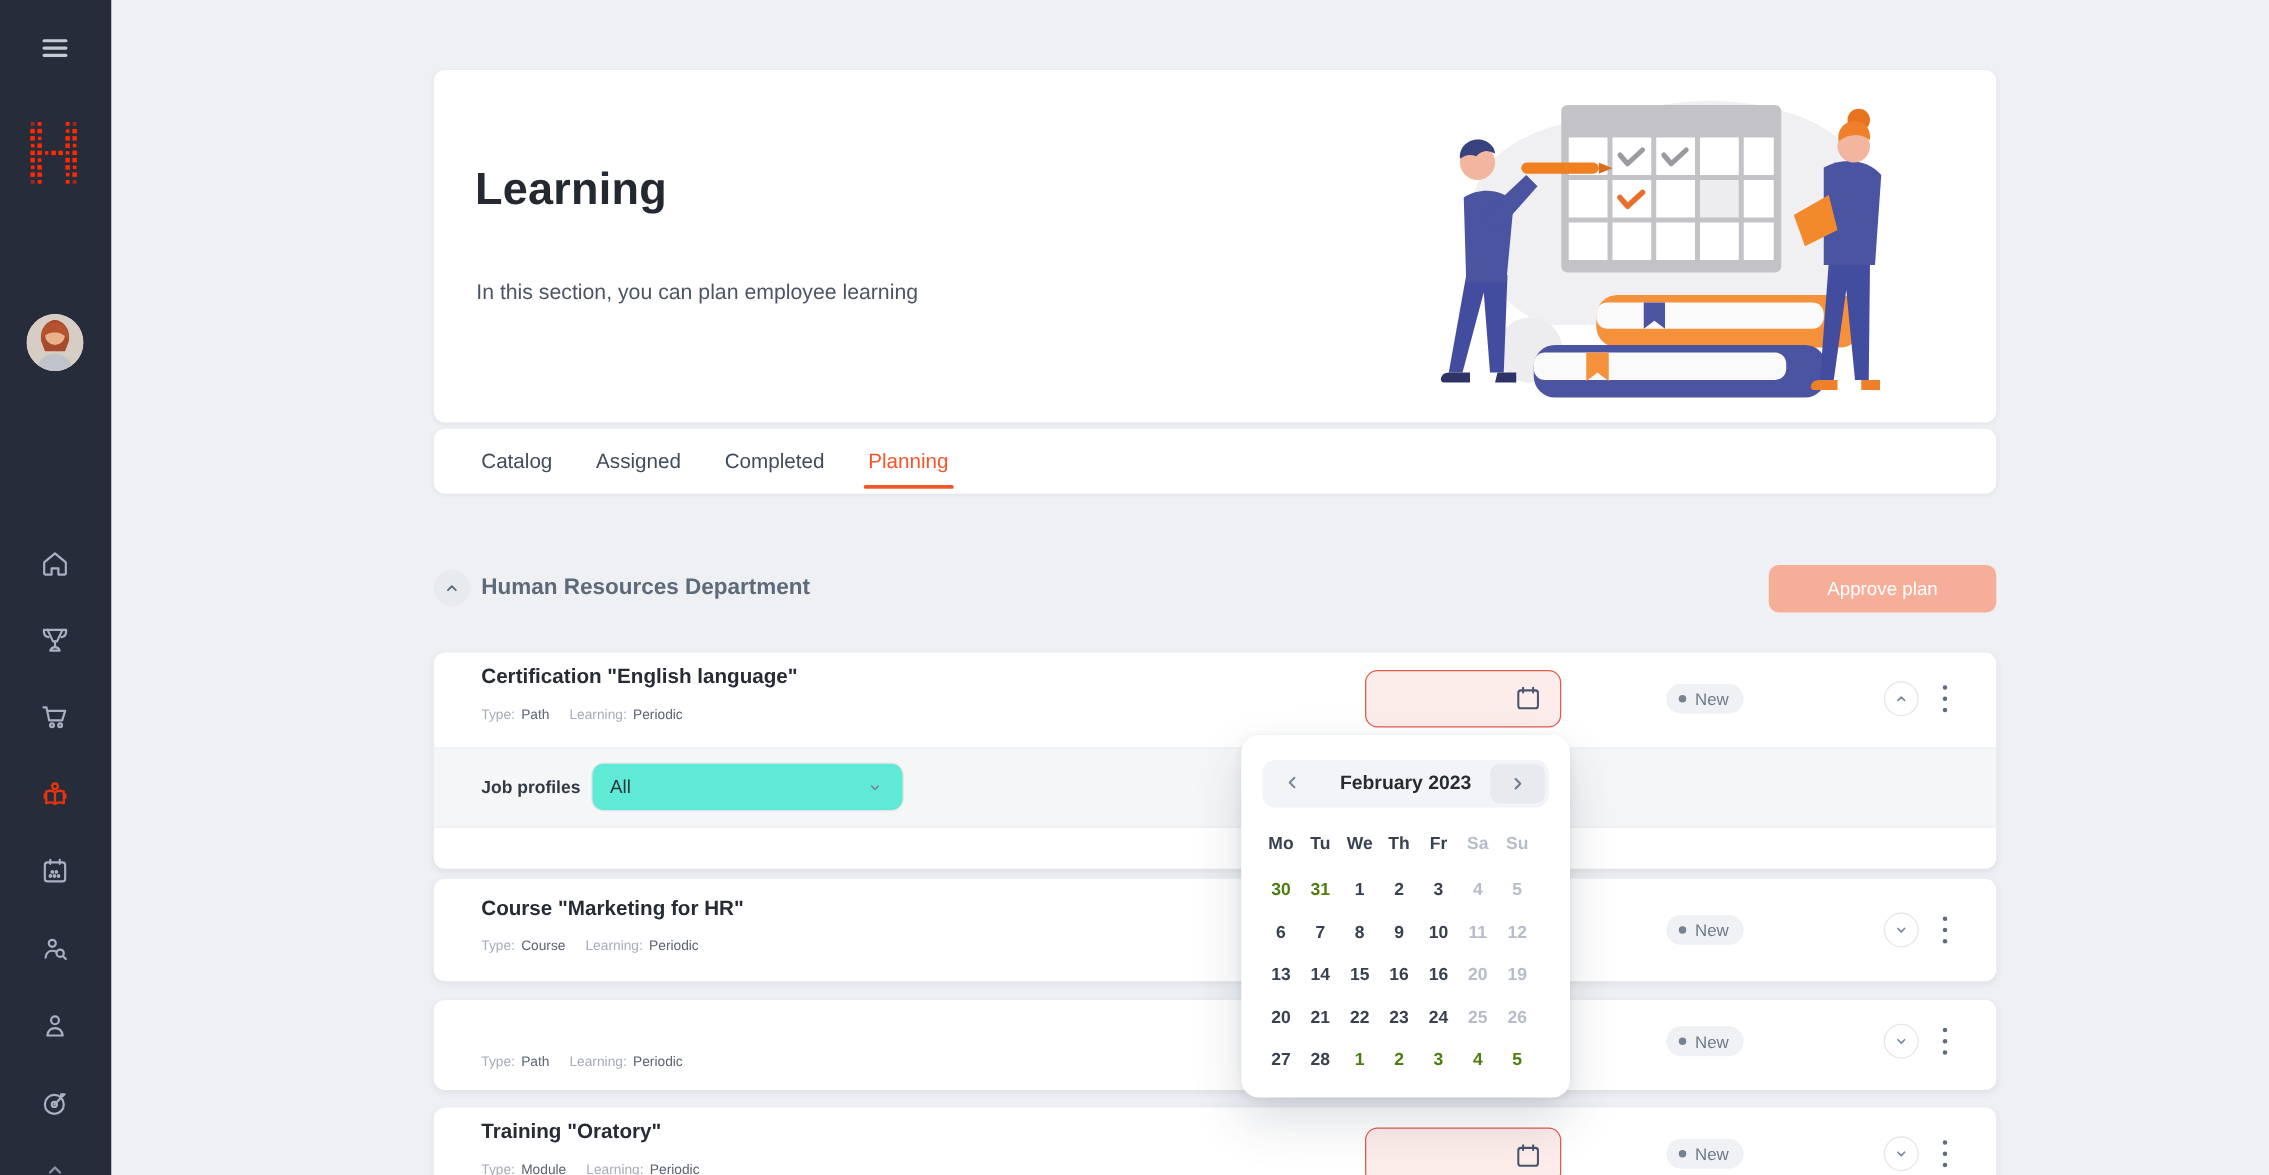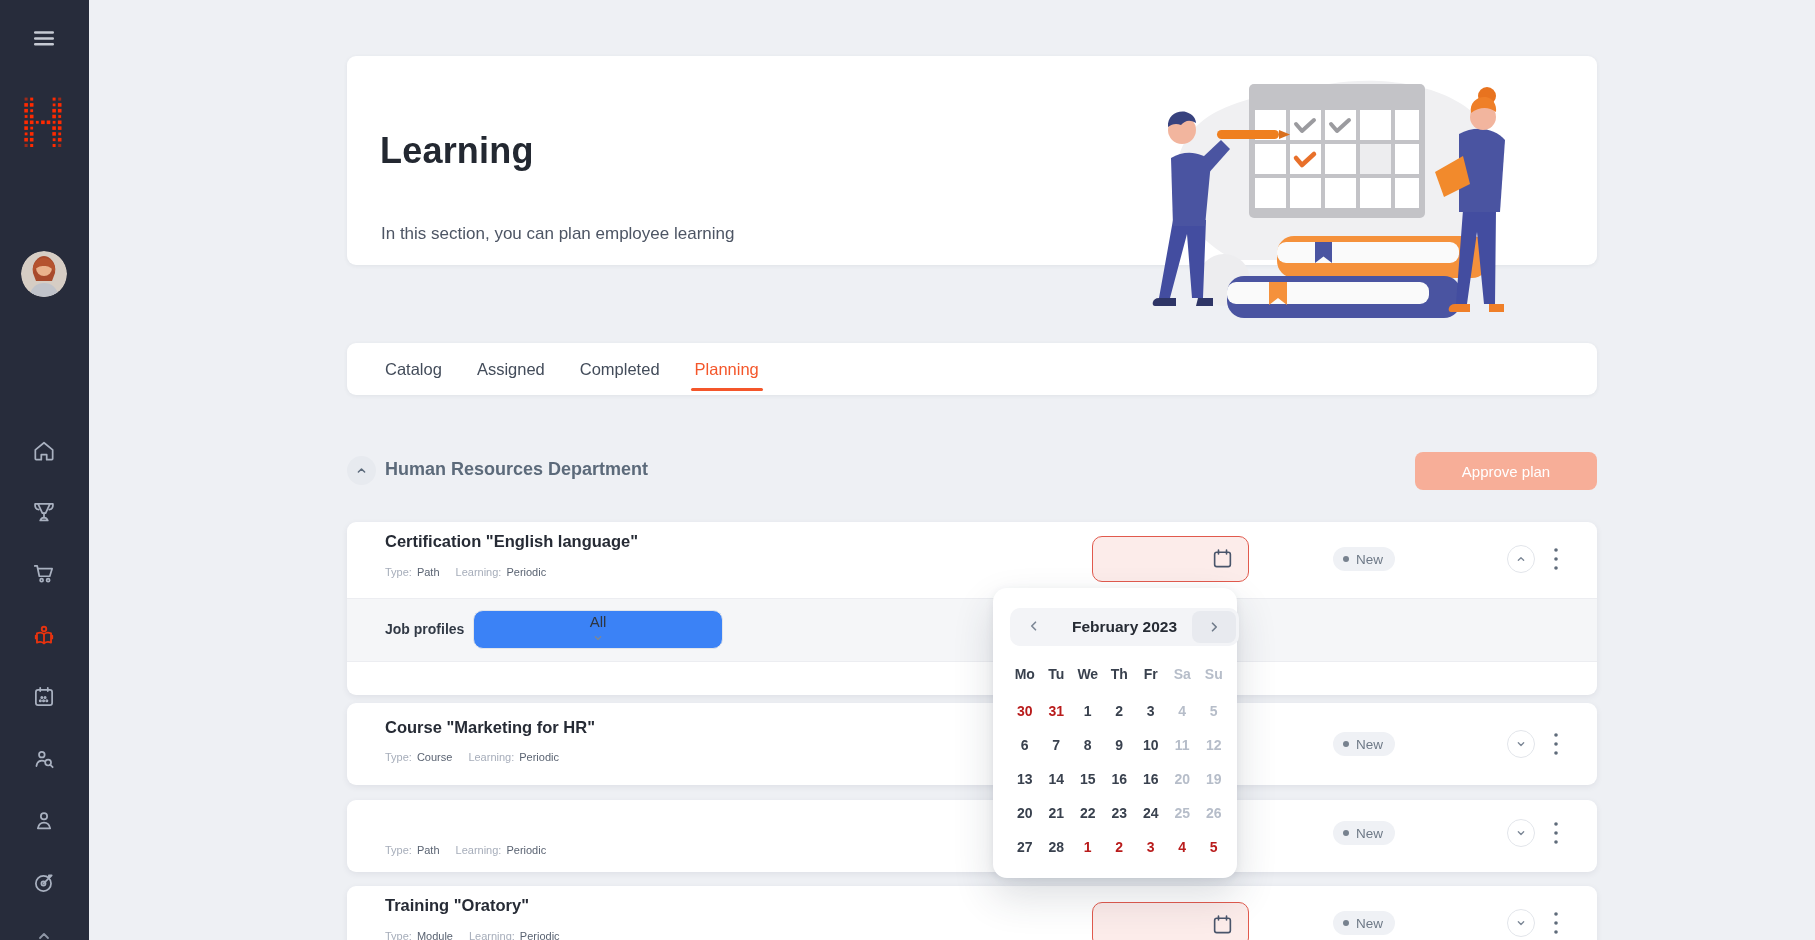--- a/index.html
+++ b/index.html
@@ -12,21 +12,21 @@
   .avatar{position:absolute;left:21px;top:251px;width:46px;height:46px;border-radius:50%;overflow:hidden;cursor:pointer;}
   .nav-btn{position:absolute;left:26px;width:36px;height:36px;background:none;border:none;color:#a9b1c0;cursor:pointer;padding:0;display:flex;align-items:center;justify-content:center;}
   .nav-btn.active{color:#e8330f;}
   .nav-btn .icn svg{width:26px;height:26px;}
   .side-foot{position:absolute;left:26px;top:924px;width:36px;height:24px;background:none;border:none;color:#8f97a6;padding:0;}
   .icn{display:inline-flex;align-items:center;justify-content:center;}
   .icn svg{display:block;}
 
   
   .card{background:#fff;border-radius:9px;box-shadow:0 1px 4px rgba(45,55,75,.07);}
-  .hero{position:absolute;left:347px;top:56px;width:1250px;height:209px;}
+  .hero{position:absolute;left:347px;top:56px;width:1250px;height:282px;}
   .hero h1{position:absolute;left:33px;top:74px;margin:0;font-size:36px;font-weight:700;color:#232831;letter-spacing:.2px;}
   .hero p{position:absolute;left:34px;top:168px;margin:0;font-size:17px;color:#4d5564;}
   .illustration{position:absolute;left:772px;top:12px;width:424px;height:256px;}
 
   
   .tabs{position:absolute;left:347px;top:343px;width:1250px;height:52px;display:flex;align-items:stretch;gap:31px;padding:0 0 0 36px;box-sizing:border-box;}
   .tab{position:relative;background:none;border:none;padding:0 2px;font-family:inherit;font-size:16.5px;color:#434c5a;cursor:pointer;display:flex;align-items:center;}
   .tab.active{color:#f4562a;font-weight:500;}
   .tab.active::after{content:"";position:absolute;left:-2px;right:-2px;bottom:4px;height:3px;border-radius:2px;background:#f4562a;}
 
@@ -47,34 +47,34 @@
   .c-meta .sp{margin-left:11px;}
   .date-btn{position:absolute;left:745px;width:157px;height:46px;border-radius:10px;background:#fcecea;border:1.5px solid #e15a4d;cursor:pointer;box-sizing:border-box;color:#49556b;}
   .date-btn .icn{position:absolute;right:14px;top:50%;transform:translateY(-50%);}
   .date-btn .icn svg{width:23px;height:23px;}
   .badge{position:absolute;left:986px;top:calc(var(--cy) - 12px);height:24px;display:inline-flex;align-items:center;gap:7px;padding:0 12px 0 10px;border-radius:12px;background:#eff1f5;font-size:13.5px;color:#6e7987;box-sizing:border-box;}
   .badge .dot{width:6px;height:6px;border-radius:50%;background:#78828f;}
   .round-btn{position:absolute;left:1160px;top:calc(var(--cy) - 14px);width:28px;height:28px;border-radius:50%;border:1px solid #e2e5ea;background:#fff;color:#7c8796;cursor:pointer;display:flex;align-items:center;justify-content:center;padding:0;}
   .kebab-btn{position:absolute;left:1201px;top:calc(var(--cy) - 13px);width:16px;height:26px;border:none;background:none;color:#5f6b7a;cursor:pointer;padding:0;}
   .strip{position:absolute;left:0;right:0;top:76px;height:62px;background:#f5f6f8;border-top:1px solid #ecedf1;border-bottom:1px solid #ecedf1;}
   .f-label{position:absolute;left:38px;top:22px;font-size:14px;font-weight:700;color:#323a46;}
-  .select{position:absolute;left:126px;top:11px;width:250px;height:39px;border-radius:10px;border:1px solid #e2e5ea;background:#3b82f6;cursor:pointer;font-family:inherit;font-size:15px;color:#2e3540;text-align:left;padding:0 14px;box-sizing:border-box;display:flex;align-items:center;justify-content:center;flex-direction:column;}
+  .select{position:absolute;left:126px;top:11px;width:250px;height:39px;border-radius:10px;border:1px solid #e2e5ea;background:#5eead4;cursor:pointer;font-family:inherit;font-size:15px;color:#2e3540;text-align:left;padding:0 14px;box-sizing:border-box;display:flex;align-items:center;justify-content:space-between;}
   .select .icn{color:#7c8796;}
 
   
-  .datepicker{position:absolute;left:993px;top:588px;width:244px;height:290px;background:#fff;border-radius:14px;box-shadow:0 18px 40px rgba(40,50,70,.16),0 2px 8px rgba(40,50,70,.08);z-index:20;}
+  .datepicker{position:absolute;left:993px;top:588px;width:263px;height:290px;background:#fff;border-radius:14px;box-shadow:0 18px 40px rgba(40,50,70,.16),0 2px 8px rgba(40,50,70,.08);z-index:20;}
   .dp-head{position:absolute;left:17px;top:20px;width:229px;height:38px;background:#f3f4f7;border-radius:10px;}
   .dp-prev{position:absolute;left:8px;top:4px;width:32px;height:30px;background:none;border:none;color:#7c8796;cursor:pointer;padding:0;}
   .dp-label{position:absolute;left:0;right:0;top:0;height:38px;display:flex;align-items:center;justify-content:center;font-size:15.5px;font-weight:700;color:#262b34;}
   .dp-next{position:absolute;right:3px;top:3px;width:44px;height:32px;background:#e8eaef;border:none;border-radius:8px;color:#6f7a8a;cursor:pointer;padding:0;display:flex;align-items:center;justify-content:center;}
   .dp-grid{position:absolute;left:16px;top:72px;display:grid;grid-template-columns:repeat(7,31.5px);grid-auto-rows:34px;}
   .dp-grid .hd{display:flex;align-items:center;justify-content:center;font-size:14px;font-weight:700;color:#39414e;height:28px;}
   .dp-grid .num{background:none;border:none;font-family:inherit;font-size:14px;font-weight:600;color:#39414e;cursor:pointer;padding:0;}
   .dp-grid .we{color:#b6bdc9;}
-  .dp-grid .out{color:#b91c1c;}
+  .dp-grid .out{color:#4d7c0f;}
 </style>
 </head>
 <body>
 
 <div class="canvas">
 
   <aside class="sidebar">
     <button class="hamburger">
       <span class="icn">
         <svg width="28" height="28" viewBox="0 0 24 24" fill="none" stroke="currentColor" stroke-width="2.2" stroke-linecap="round">

